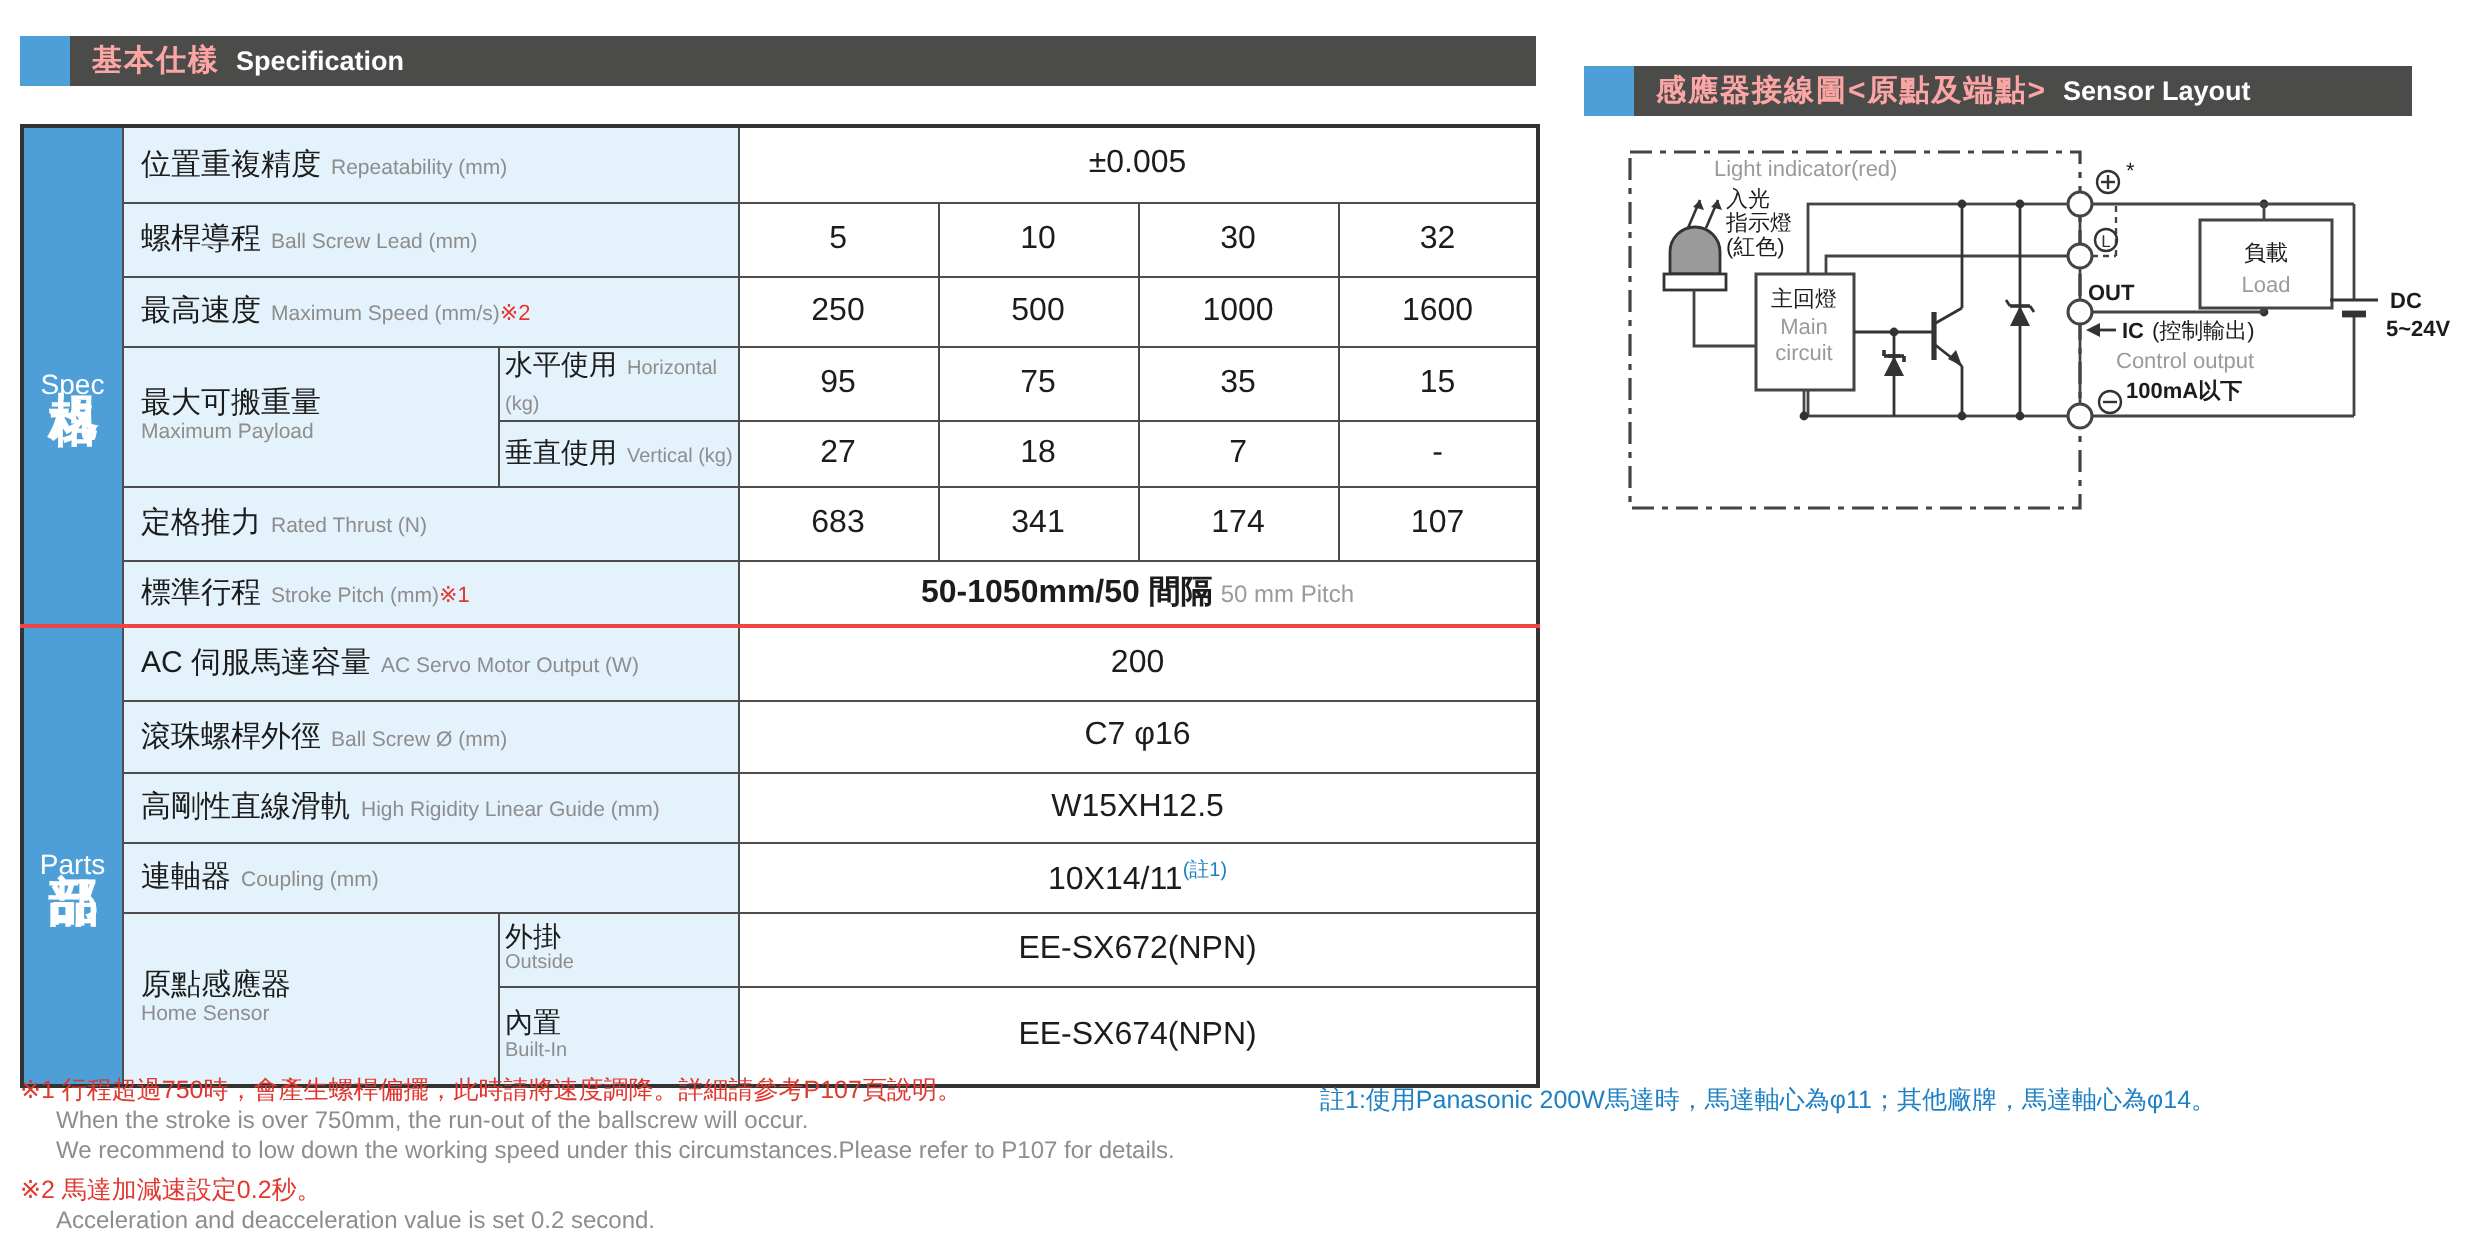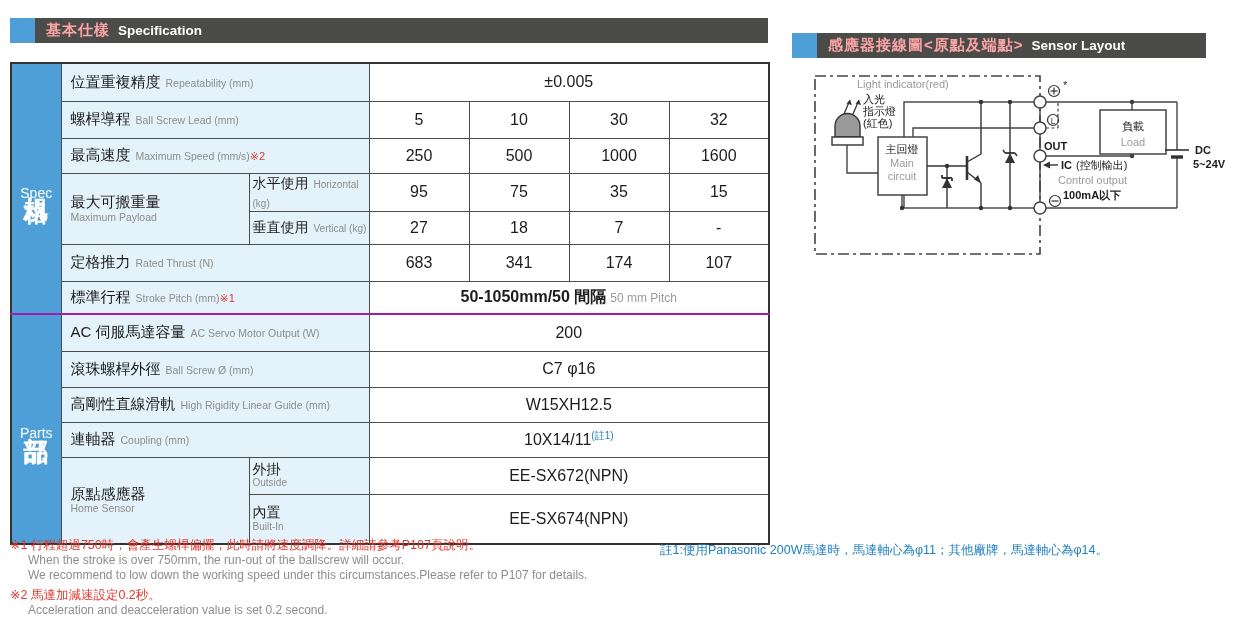--- a/index.html
+++ b/index.html
@@ -25,21 +25,21 @@
   .le { font-size:10.5px; color:#8d8d8d; margin-left:5px; }
   .note-red { font-size:11px; color:#e2372e; }
   td.sublbl { background:#e4f2fb; padding-left:3px; vertical-align:middle; }
   td.val { background:#fff; text-align:center; vertical-align:middle;
            font-size:16px; color:#1c1c1c; font-weight:500; }
   .val-sub-gray { font-size:12px; color:#9a9a9a; font-weight:400; margin-left:4px; }
   .val-bold { font-weight:bold; }
   sup.blue { color:#1d80c4; font-size:10px; font-weight:400; }
   .stack-zh { display:block; font-size:14px; color:#1c1c1c; line-height:1.1; }
   .stack-en { display:block; font-size:10px; color:#8d8d8d; line-height:1.15; }
-  tr.thick td { border-top:2px solid #a21caf; }
+  tr.thick td { border-top:2px solid #ef4444; }
 
   
   .fn-left { position:absolute; left:10px; top:537px; }
   .fn-red { color:#e2372e; font-size:12.5px; line-height:16px; }
   .fn-gray { color:#8d8d8d; font-size:12px; line-height:14.5px; margin-left:18px; }
   .fn-gap { height:5px; }
   .fn-right { position:absolute; left:660px; top:542px; }
   .fn-blue { color:#1d80c4; font-size:12.5px; line-height:16px; }
   .fn-gray2 { color:#8d8d8d; font-size:12px; line-height:15px; margin-left:33px; }
 

